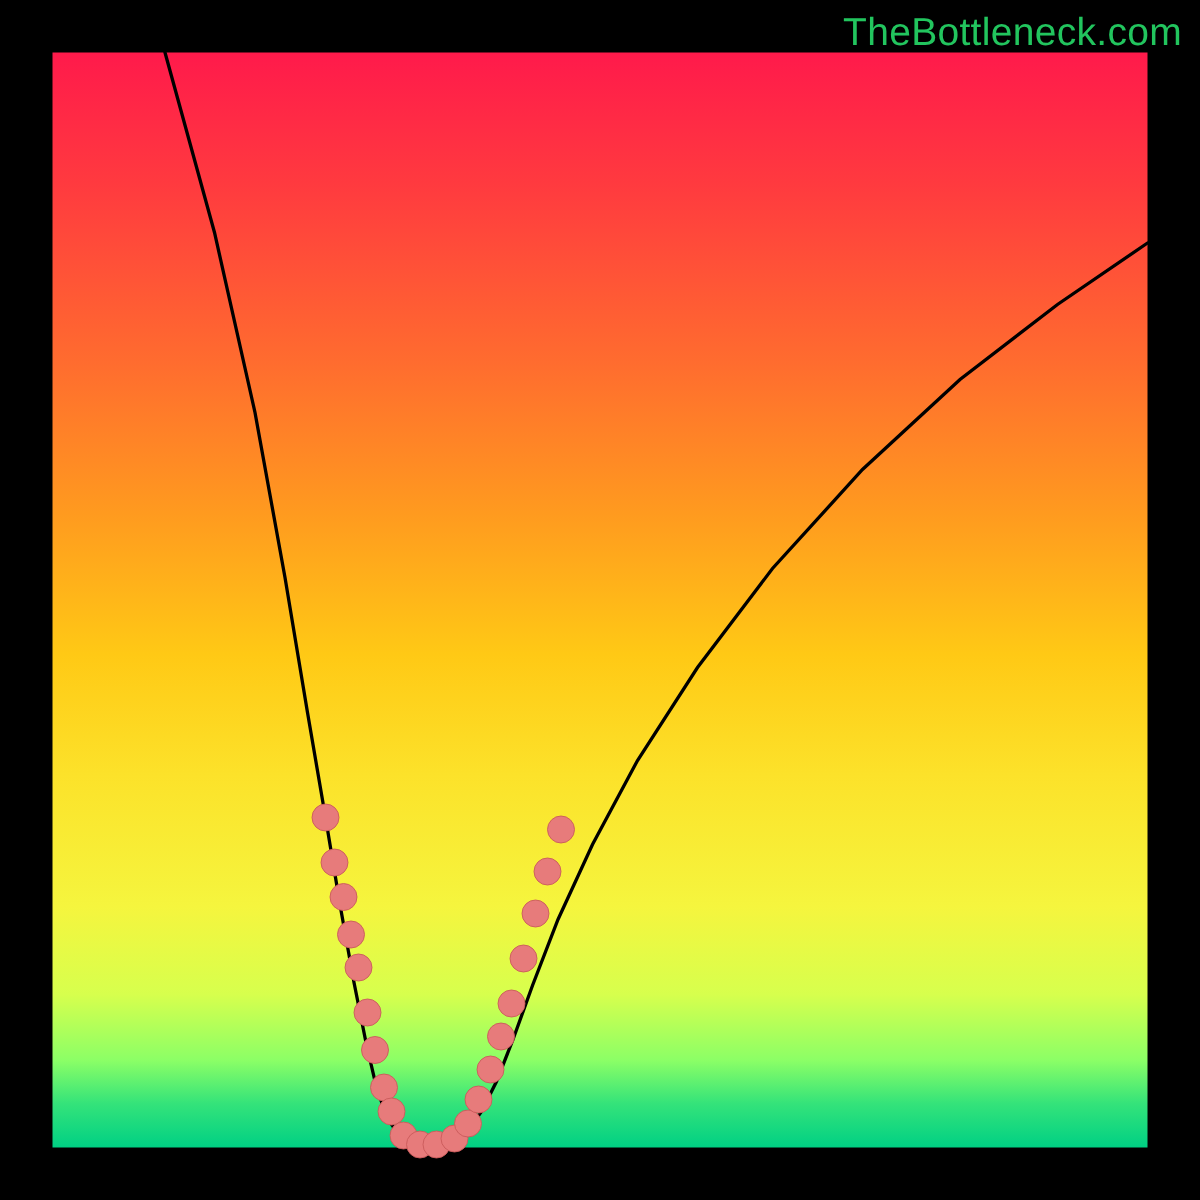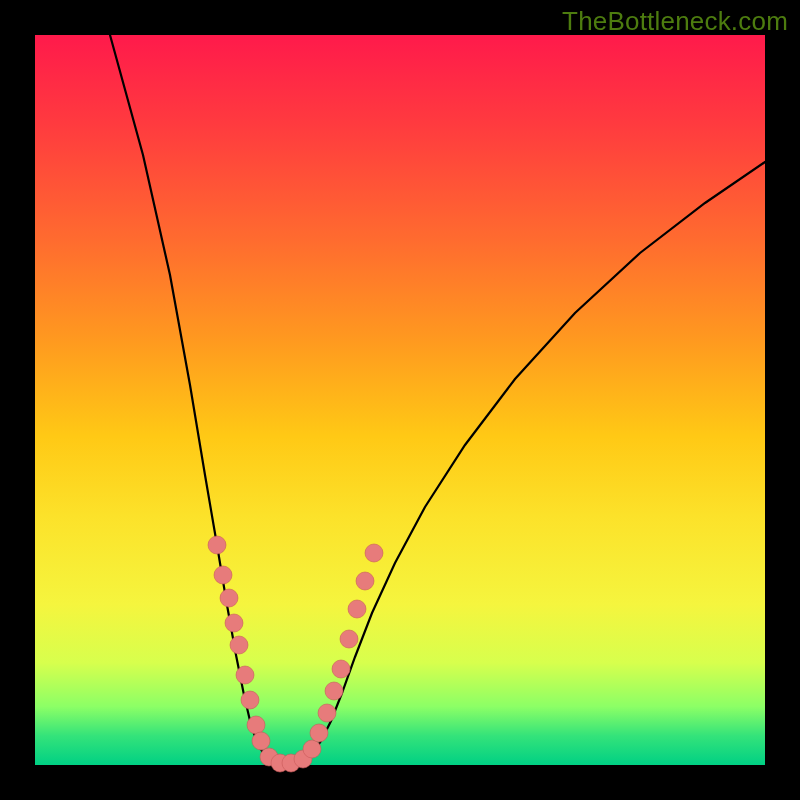--- a/index.html
+++ b/index.html
@@ -33,21 +33,21 @@
       #f5f53e 78%,
       #d7ff4d 86%,
       #8cff66 92%,
       #34e37a 96%,
       #00d084 100%);
   }
   .watermark {
     position: absolute;
     top: 6px;
     right: 12px;
-    color: #4d7c0f;
+    color: #22c55e;
     font-size: 26px;
     font-weight: 500;
     letter-spacing: 0.2px;
     user-select: none;
   }
   svg.curve {
     position: absolute;
     left: 0;
     top: 0;
     width: 730px;

